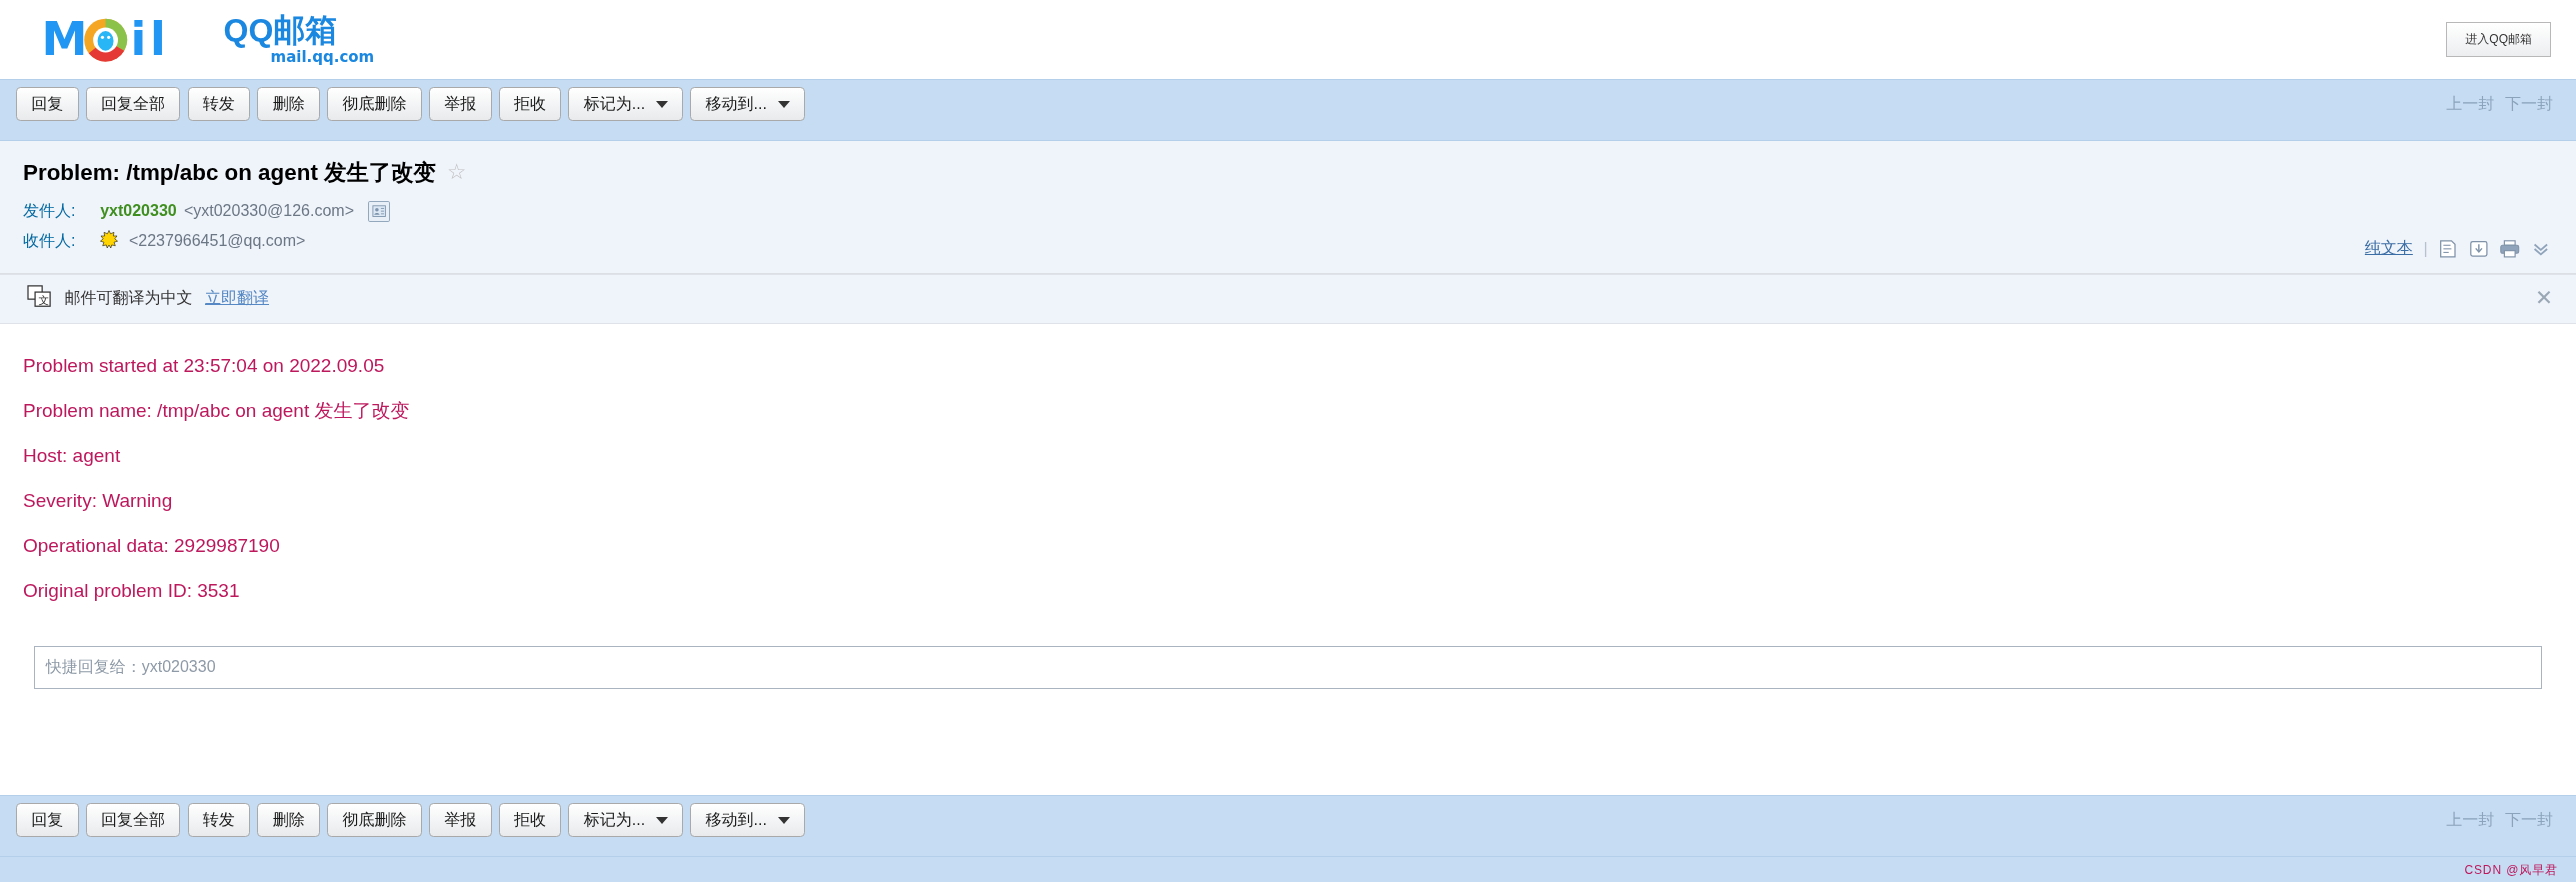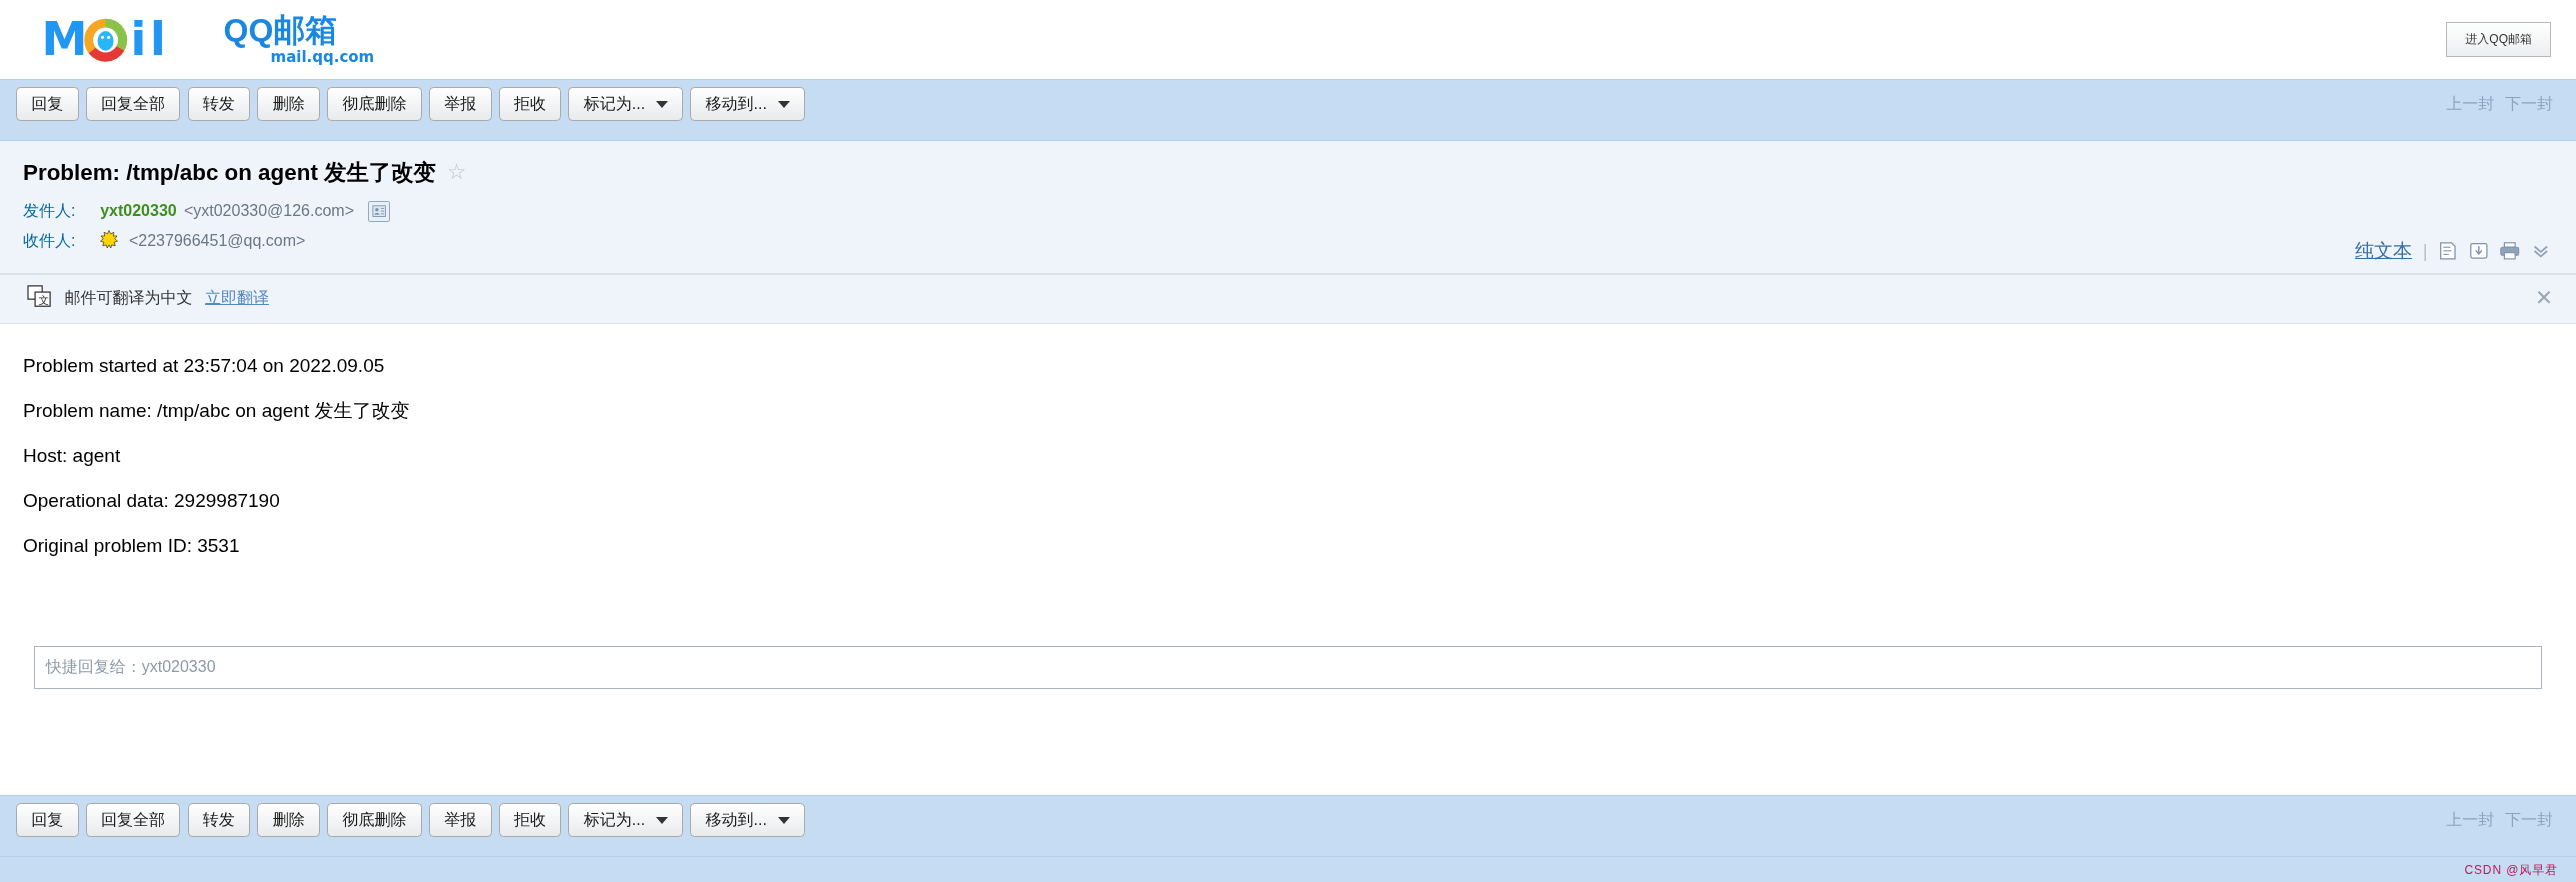--- a/index.html
+++ b/index.html
@@ -181,21 +181,21 @@
     display: inline-block;
     margin-right: 3.6px;
   }
   .head-right {
     position: absolute;
     right: 25px;
     top: 97px;
     display: flex;
     align-items: center;
     gap: 10.7px;
-    font-size: 19px;
+    font-size: 16px;
   }
   .plain-link {
     color: #3b6ea5;
     cursor: pointer;
     text-decoration: underline;
   }
   .sep {
     color: #b7c2cf;
   }
   .hicon {
@@ -237,21 +237,21 @@
 
   
   .mailbody {
     background: #ffffff;
     padding: 32px 23px 18px 23px;
     box-sizing: border-box;
     height: 322px;
   }
   .body-line {
     font-size: 19px;
-    color: #000000;
+    color: #be185d;
     line-height: 1;
     margin-bottom: 26px;
     font-family: "Liberation Sans", sans-serif;
   }
 
   
   .quickreply-wrap {
     background: #ffffff;
     padding: 0 34px;
     box-sizing: border-box;
@@ -443,20 +443,21 @@
       <span>邮件可翻译为中文</span>
       <span class="translate-link">立即翻译</span>
     </div>
     <span class="close-x">✕</span>
   </div>
 
   <div class="mailbody">
     <div class="body-line">Problem started at 23:57:04 on 2022.09.05</div>
     <div class="body-line">Problem name: /tmp/abc on agent 发生了改变</div>
     <div class="body-line">Host: agent</div>
+    <div class="body-line">Severity: Warning</div>
     <div class="body-line">Operational data: 2929987190</div>
     <div class="body-line">Original problem ID: 3531</div>
   </div>
 
   <div class="quickreply-wrap">
     <textarea class="quickreply" placeholder="快捷回复给：yxt020330" style=""></textarea>
   </div>
 
   <div class="toolbar bottom-toolbar">
     <div class="tb-buttons">

